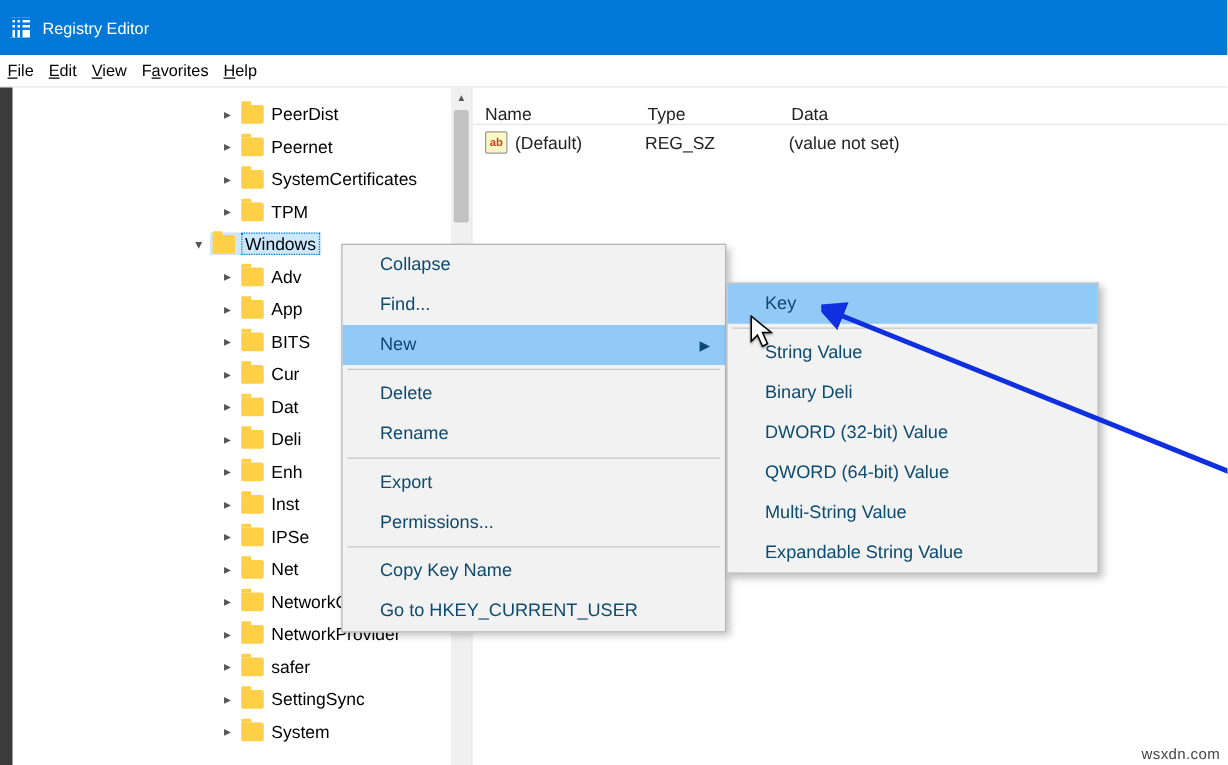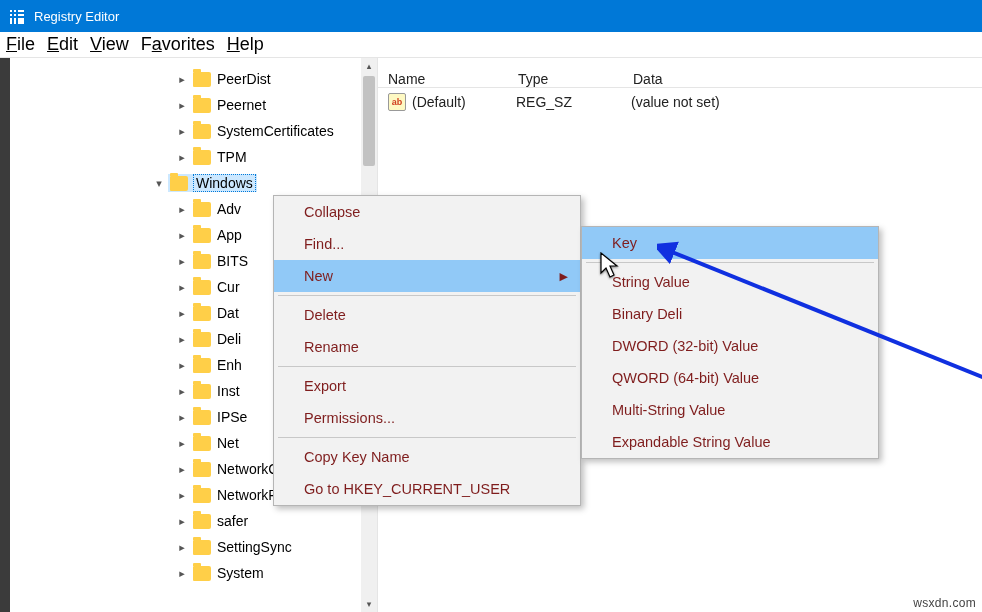--- a/index.html
+++ b/index.html
@@ -1,26 +1,26 @@
 <!DOCTYPE html>
 <html><head>
 <meta charset="utf-8">
 <style>
   * { box-sizing: border-box; margin: 0; padding: 0; font-family: "Segoe UI", Tahoma, sans-serif; }
   body { width: 982px; height: 612px; background: #fff; overflow: hidden; position: relative; }
 
   
-  .titlebar { height: 32px; background: #0078d7; display: flex; align-items: center; padding: 0 8px; color: #fff; font-size: 13px; }
+  .titlebar { height: 44px; background: #0078d7; display: flex; align-items: center; padding: 0 8px; color: #fff; font-size: 13px; }
   .titlebar .app-icon { width: 16px; height: 16px; margin-right: 10px; background: #fff; position: relative; }
   .titlebar .app-icon::before, .titlebar .app-icon::after { content:""; position:absolute; background:#0078d7; }
   .titlebar .app-icon::before { top:4px; left:0; right:0; height:2px; box-shadow:0 4px 0 #0078d7, 0 -4px 0 #0078d7, 0 -8px 0 transparent; }
   .titlebar .app-icon::after { left:4px; top:0; bottom:0; width:2px; box-shadow:4px 0 0 #0078d7,-4px 0 0 #0078d7; }
 
   
-  .menubar { height: 26px; background: #fff; border-bottom: 1px solid #e5e5e5; display: flex; align-items: center; padding: 0 6px; font-size: 18px; gap: 12px; }
+  .menubar { height: 26px; background: #fff; border-bottom: 1px solid #e5e5e5; display: flex; align-items: center; padding: 0 6px; font-size: 13px; gap: 12px; }
   .menubar span { cursor: default; }
   .menubar span u { text-decoration: underline; }
 
   
   .content { display: flex; height: calc(612px - 32px - 26px); }
   .leftgutter { width: 10px; background: #3b3b3b; flex: 0 0 10px; }
 
   
   .treewrap { position: relative; flex: 0 0 368px; border-right: 1px solid #e5e5e5; overflow: hidden; }
   .tree { position: absolute; left: 0; top: 0; right: 16px; bottom: 0; overflow: hidden; padding-top: 8px; }
@@ -41,21 +41,21 @@
   .values { flex:1; position:relative; }
   .valhdr { display:flex; height:30px; align-items:flex-end; border-bottom:1px solid #e5e5e5; font-size:14px; color:#222; }
   .valhdr .col { padding:0 10px; }
   .col-name { width:130px; }
   .col-type { width:115px; }
   .col-data { flex:1; }
   .valrow { display:flex; align-items:center; height:28px; font-size:14px; color:#222; }
   .valrow .vicon { width:18px; height:18px; margin-left:10px; margin-right:6px; background:#fef9c3; border:1px solid #999; border-radius:2px; display:flex; align-items:center; justify-content:center; font-size:9px; font-weight:bold; color:#d04020;}
 
   
-  .ctxmenu { position:absolute; background:#f2f2f2; border:1px solid #b5b5b5; box-shadow:3px 3px 6px rgba(0,0,0,0.25); font-size:14.5px; color:#7f1d1d; }
+  .ctxmenu { position:absolute; background:#f2f2f2; border:1px solid #b5b5b5; box-shadow:3px 3px 6px rgba(0,0,0,0.25); font-size:14.5px; color:#0c4a6e; }
   .ctx1 { left:273px; top:195px; width:308px; }
   .ctx2 { left:581px; top:226px; width:298px; }
   .mitem { height:32px; display:flex; align-items:center; padding:0 20px 0 30px; position:relative; }
   .mitem.hl { background:#91c9f7; }
   .mitem .arrow { position:absolute; right:12px; font-size:11px; }
   .msep { height:1px; background:#c8c8c8; margin:3px 4px; }
 
   
   .cursor { position:absolute; left:600px; top:252px; width:28px; pointer-events:none; z-index:50; }
   .cursor svg { filter: drop-shadow(0 1px 1px rgba(0,0,0,0.5)); }

